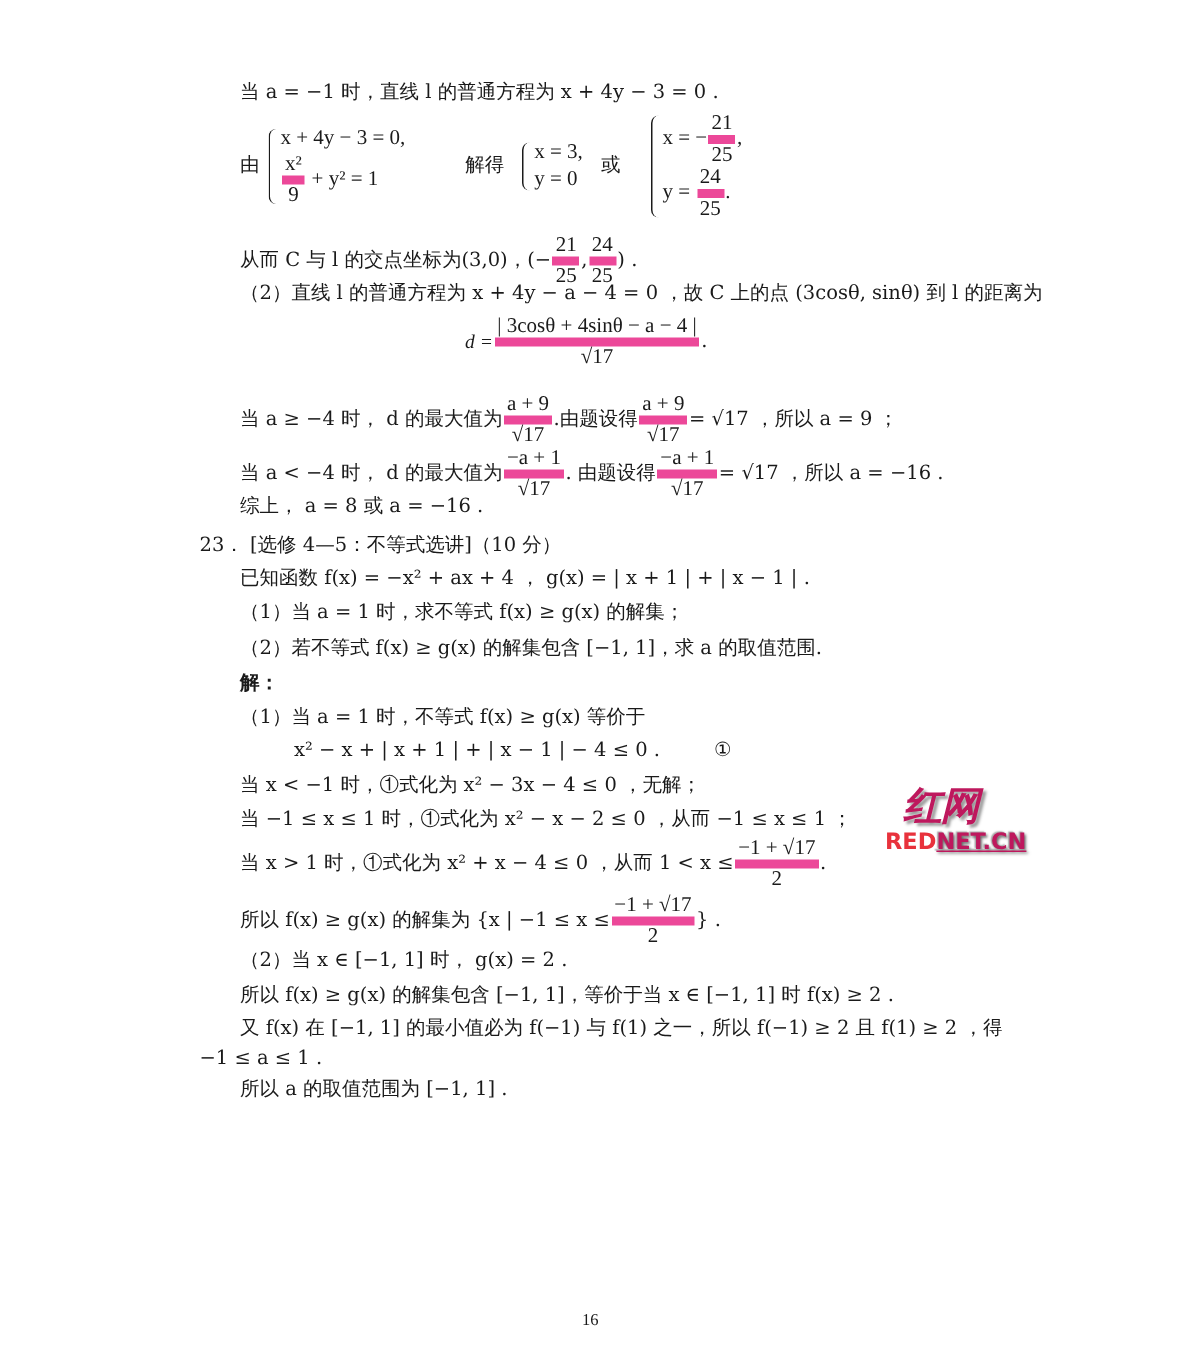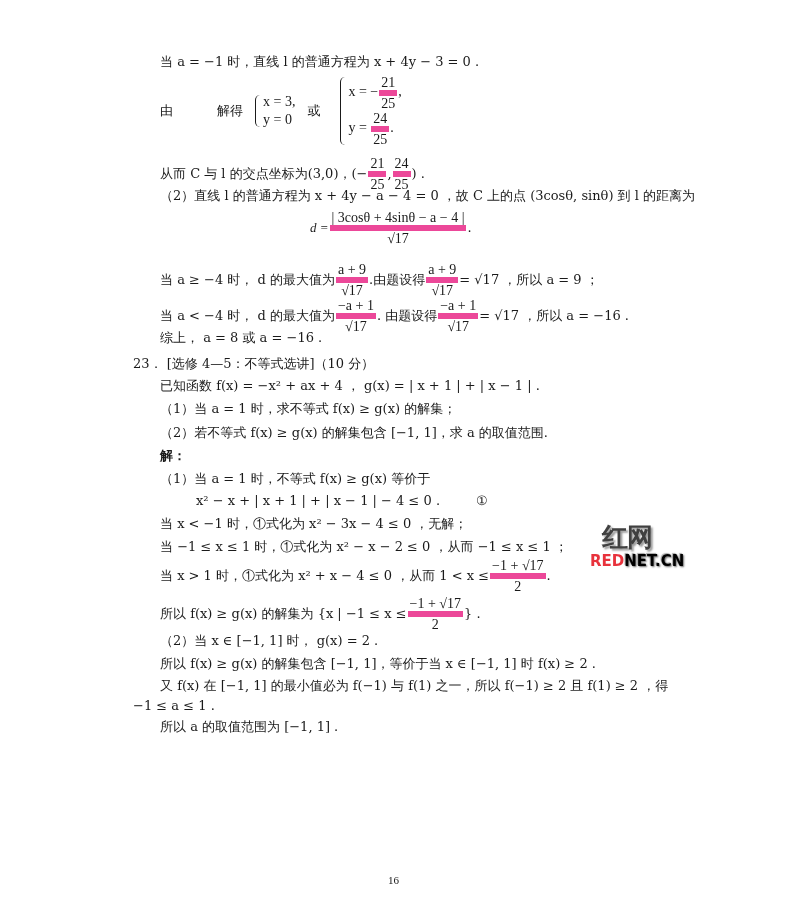--- a/index.html
+++ b/index.html
@@ -13,33 +13,37 @@
   .frac { display: inline-block; vertical-align: middle; text-align: center; margin: 0 1px; }
   .frac > span { display: block; line-height: 15px; font-family: "Liberation Serif", serif; font-size: 14px; }
   .frac > .num { border-bottom: 6px solid #ec4899; padding: 0 2px; }
   .brace { display: inline-block; vertical-align: middle; position: relative; padding-left: 10px; }
   .brace::before {
     content: ""; position: absolute; left: 2px; top: 2px; bottom: 2px; width: 5px;
     border-left: 1px solid #1a1a1a; border-top-left-radius: 5px; border-bottom-left-radius: 5px;
   }
   .brace > div { line-height: 18px; font-family: "Liberation Serif", serif; font-size: 14px; }
   .watermark { position: absolute; left: 580px; top: 520px; width: 130px; height: 60px; }
-  .wm-cn { font-family: "DejaVu Sans", sans-serif; font-weight: bold; font-size: 26px; color: #404040; letter-spacing: -1px; position: absolute; left: 22px; top: 0px; text-shadow: 2px 2px 2px #999; }
+  .wm-cn { font-family: "DejaVu Sans", sans-serif; font-weight: bold; font-size: 26px; color: #be185d; font-style: italic; letter-spacing: -1px; position: absolute; left: 22px; top: 0px; text-shadow: 2px 2px 2px #999; }
   .wm-en { position: absolute; left: 10px; top: 32px; font-family: "DejaVu Sans", sans-serif; font-weight: bold; font-size: 15px; letter-spacing: 0px; }
   .wm-red { color: #e8323c; }
-  .wm-grey { color: #000000; text-shadow: 1px 1px 2px #666, -1px -1px 1px #aaa; }
+  .wm-grey { color: #be185d; text-shadow: 1px 1px 2px #666, -1px -1px 1px #aaa; text-decoration: underline; }
   .pagenum { position: absolute; left: 388px; top: 874px; font-family: "Liberation Serif", serif; font-size: 11px; }
 </style>
 </head>
 <body>
 
 <div class="line" style="left:160px; top:54px;"><span>当 a = −1 时，直线 l 的普通方程为 x + 4y − 3 = 0 .</span></div>
 
 <div class="line" style="left:160px; top:76px; height:70px; display:flex; align-items:center;">
   <span style="margin-right:4px;">由</span>
+  <div class="brace">
+    <div>x + 4y − 3 = 0,</div>
+    <div><span class="frac"><span class="num">x²</span><span>9</span></span> <span>+ y² = 1</span></div>
+  </div>
   <span style="margin:0 10px 0 40px;">解得</span>
   <div class="brace">
     <div>x = 3,</div>
     <div>y = 0</div>
   </div>
   <span style="margin:0 18px 0 12px;">或</span>
   <div class="brace" style="padding-top:0;">
     <div><span>x = −</span><span class="frac"><span class="num">21</span><span>25</span></span>,</div>
     <div><span>y =</span> <span class="frac"><span class="num">24</span><span>25</span></span>.</div>
   </div>

